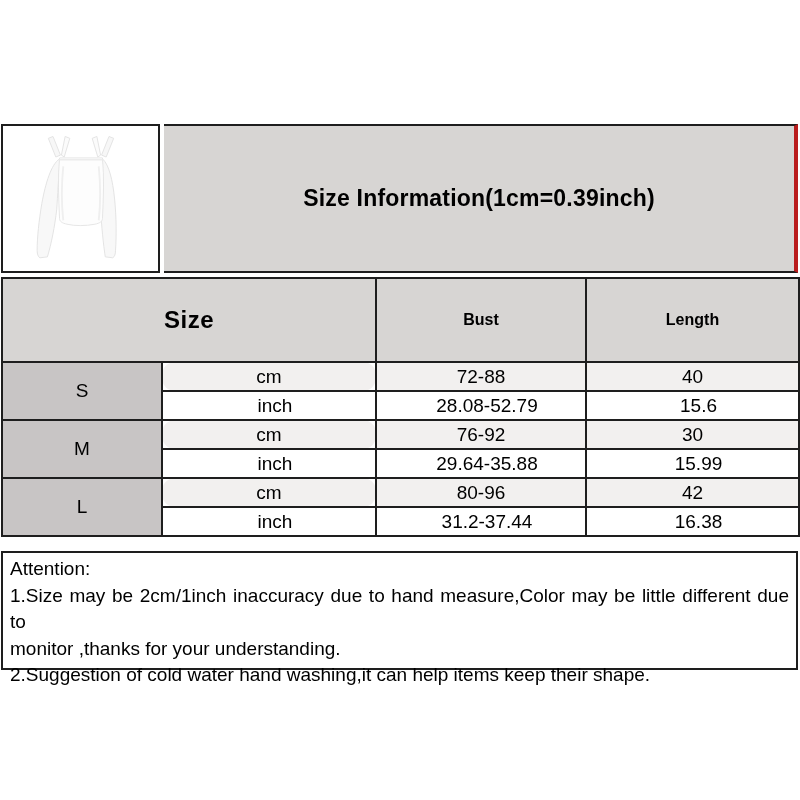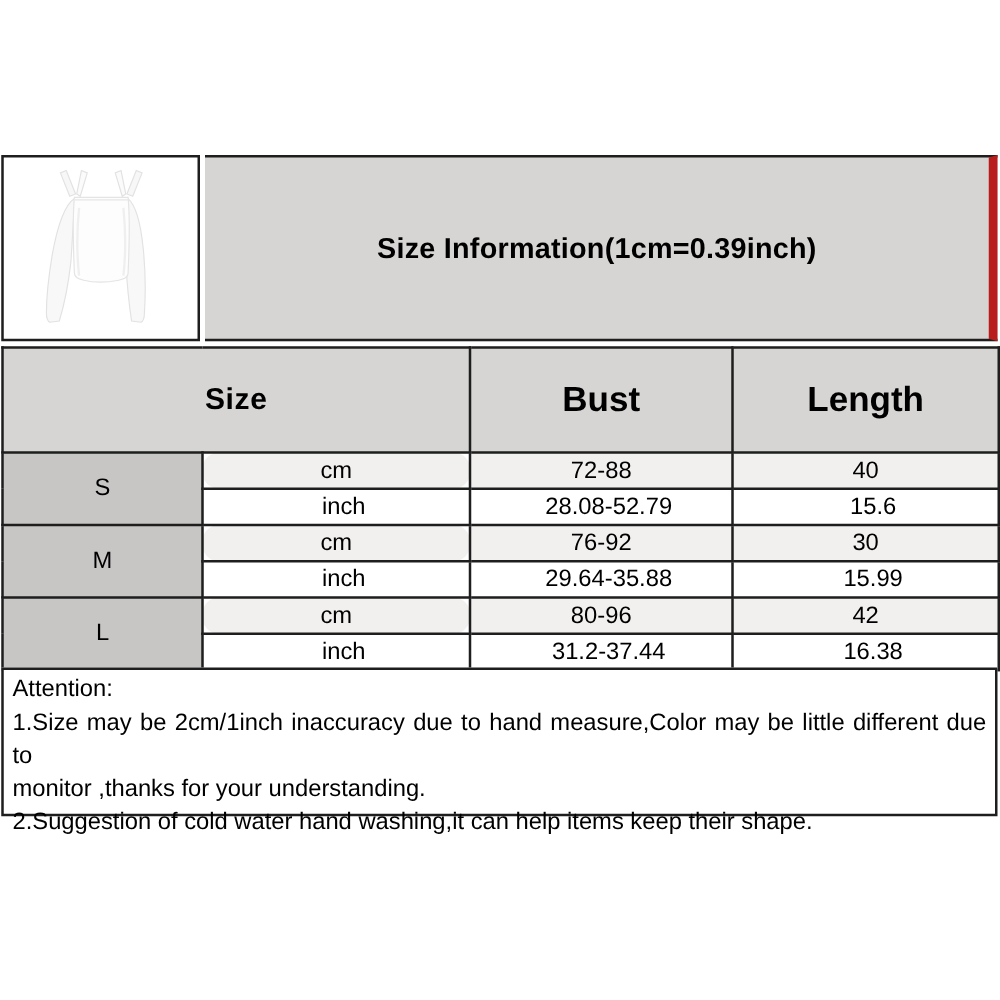--- a/index.html
+++ b/index.html
@@ -8,43 +8,43 @@
     font-family:"Liberation Sans","DejaVu Sans",sans-serif;color:#000;
   }
   
   .top-band{position:absolute;left:1px;top:124px;width:797px;height:149px;}
   .img-cell{
     position:absolute;left:0;top:0;width:159px;height:149px;box-sizing:border-box;
     border:2px solid #1e1e1e;background:#fff;display:flex;align-items:center;justify-content:center;
   }
   .title-cell{
     position:absolute;left:163px;top:0;width:634px;height:149px;box-sizing:border-box;
-    border-top:2px solid #1e1e1e;border-right:7px solid #b91c1c;border-bottom:2px solid #1e1e1e;
+    border-top:2px solid #1e1e1e;border-right:4px solid #b91c1c;border-bottom:2px solid #1e1e1e;
     background:#d7d5d3;display:flex;align-items:center;justify-content:center;
     font-size:23px;font-weight:bold;letter-spacing:0.2px;
   }
   
   table.size-table{
     position:absolute;left:1px;top:277px;width:797px;border-collapse:collapse;table-layout:fixed;
   }
   table.size-table th,table.size-table td{
     border:2px solid #1e1e1e;text-align:center;vertical-align:middle;padding:0;
     font-size:19px;font-weight:normal;
   }
   tr.head-row{height:84px;}
-  tr.head-row th{background:#d7d5d3;font-weight:bold;font-size:28px;}
+  tr.head-row th{background:#d7d5d3;font-weight:bold;font-size:16px;}
   tr.head-row th.size-head{font-size:24px;letter-spacing:0.5px;}
   tr.data-row{height:29px;}
   th.size-label{background:#c8c5c5;font-weight:bold;font-size:22px;}
   tr.cm-row td{background:#f2f0ef;}
   tr.inch-row td{background:#ffffff;padding-left:12px;}
   td.unit{font-weight:bold;font-size:20px;border-radius:13px;}
   
   .attention{
-    position:absolute;left:1px;top:534px;width:797px;height:119px;box-sizing:border-box;
+    position:absolute;left:1px;top:551px;width:797px;height:119px;box-sizing:border-box;
     border:2px solid #1e1e1e;background:#fff;padding:3px 7px 0 7px;
     font-size:19px;line-height:26.5px;
   }
   .attention .just{text-align:justify;text-align-last:justify;}
 </style>
 </head>
 <body>
 
 <div class="page">
 

